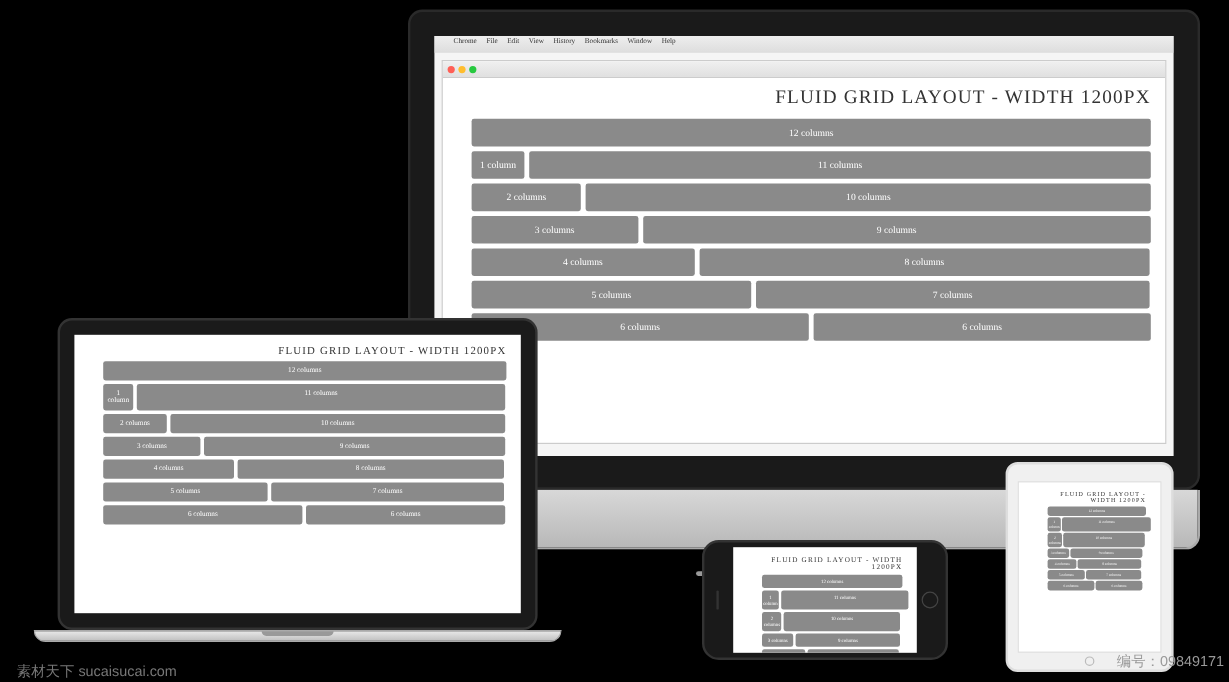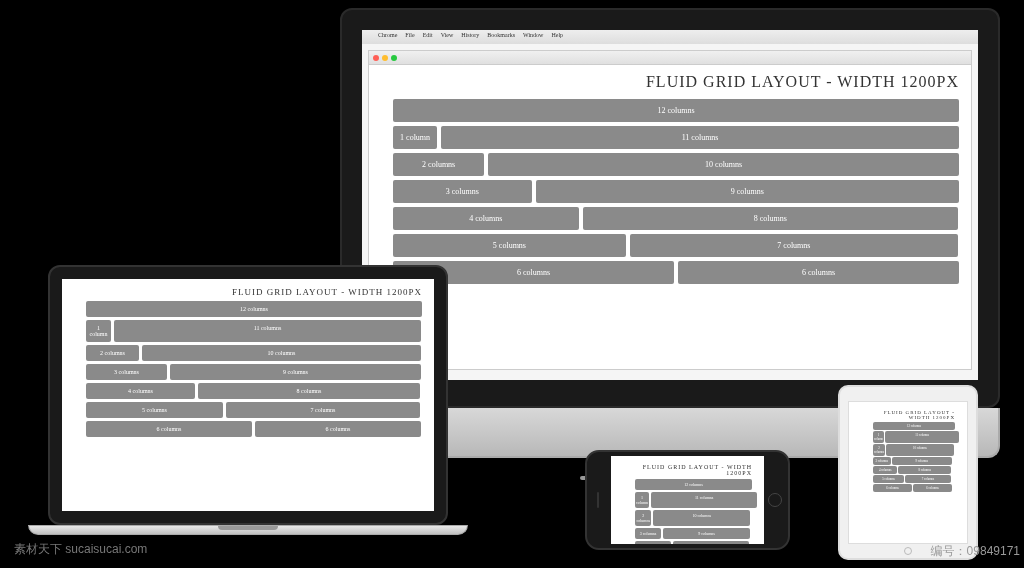--- a/index.html
+++ b/index.html
@@ -52,21 +52,21 @@
 .col { background: #8a8a8a; color: #fff; font-size: 8px; text-align: center; padding: 7px 2px; border-radius: 2px; }
 .small .col { font-size: 6px; padding: 5px 2px; }
 .tiny .col { font-size: 4px; padding: 3px 1px; }
 .xtiny .col { font-size: 3px; padding: 2px 1px; }
 
 .c1{flex:0 0 calc(8.333% - 3px)} .c2{flex:0 0 calc(16.666% - 3px)} .c3{flex:0 0 calc(25% - 3px)}
 .c4{flex:0 0 calc(33.333% - 3px)} .c5{flex:0 0 calc(41.666% - 3px)} .c6{flex:0 0 calc(50% - 2px)}
 .c7{flex:0 0 calc(58.333% - 2px)} .c8{flex:0 0 calc(66.666% - 2px)} .c9{flex:0 0 calc(75% - 1px)}
 .c10{flex:0 0 calc(83.333% - 1px)} .c11{flex:0 0 calc(91.666% - 1px)} .c12{flex:0 0 100%}
 
-.watermark { position: absolute; bottom: 10px; left: 14px; color: #777; font-size: 12px; font-family: Arial, sans-serif; }
+.watermark { position: absolute; bottom: 0; left: 14px; color: #777; font-size: 12px; font-family: Arial, sans-serif; }
 .watermark-right { position: absolute; bottom: 8px; right: 4px; color: #999; font-size: 12px; font-family: Arial, sans-serif; }
 </style>
 </head>
 <body>
 
 <div class="imac">
   <div class="imac-body">
     <div class="imac-screen">
       <div class="imac-menubar">
         <span></span>

